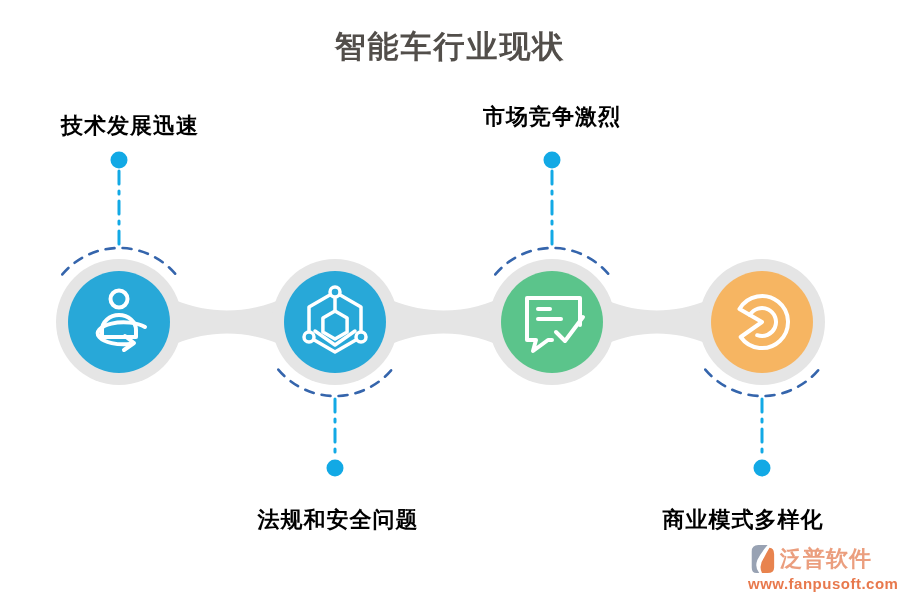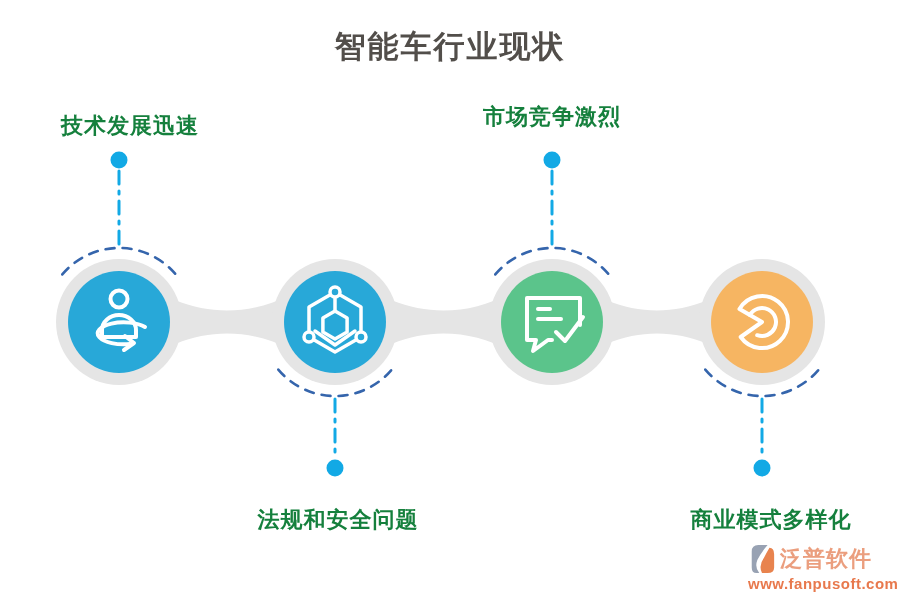--- a/index.html
+++ b/index.html
@@ -6,26 +6,26 @@
   .canvas{
     position:relative;width:900px;height:600px;background:#ffffff;
     font-family:"Liberation Serif","DejaVu Serif",serif;overflow:hidden;
   }
   .title{
     position:absolute;left:0;right:0;top:26px;text-align:center;
     font-size:31px;font-weight:bold;color:#524E4A;letter-spacing:2px;
   }
   .node-label{
     position:absolute;width:200px;text-align:center;
-    font-size:22px;font-weight:bold;color:#15803d;letter-spacing:1px;
+    font-size:22px;font-weight:bold;color:#000000;letter-spacing:1px;
   }
   .label-1{left:30px;top:111px;}
   .label-3{left:452px;top:102px;}
   .label-2{left:238px;top:505px;}
-  .label-4{left:671px;top:505px;}
+  .label-4{left:643px;top:505px;}
   .diagram-svg{position:absolute;left:0;top:0;}
   .watermark{
     position:absolute;right:12px;bottom:8px;width:140px;
   }
   .wm-row{display:flex;align-items:center;gap:4px;}
   .wm-brand{font-size:22px;font-weight:bold;color:#EB9E7E;letter-spacing:1px;white-space:nowrap;}
   .wm-url{font-size:15px;font-weight:bold;color:#E8794D;font-family:"Liberation Sans",sans-serif;letter-spacing:0.5px;margin-top:0px;text-align:left;}
 </style>
 </head>
 <body>

